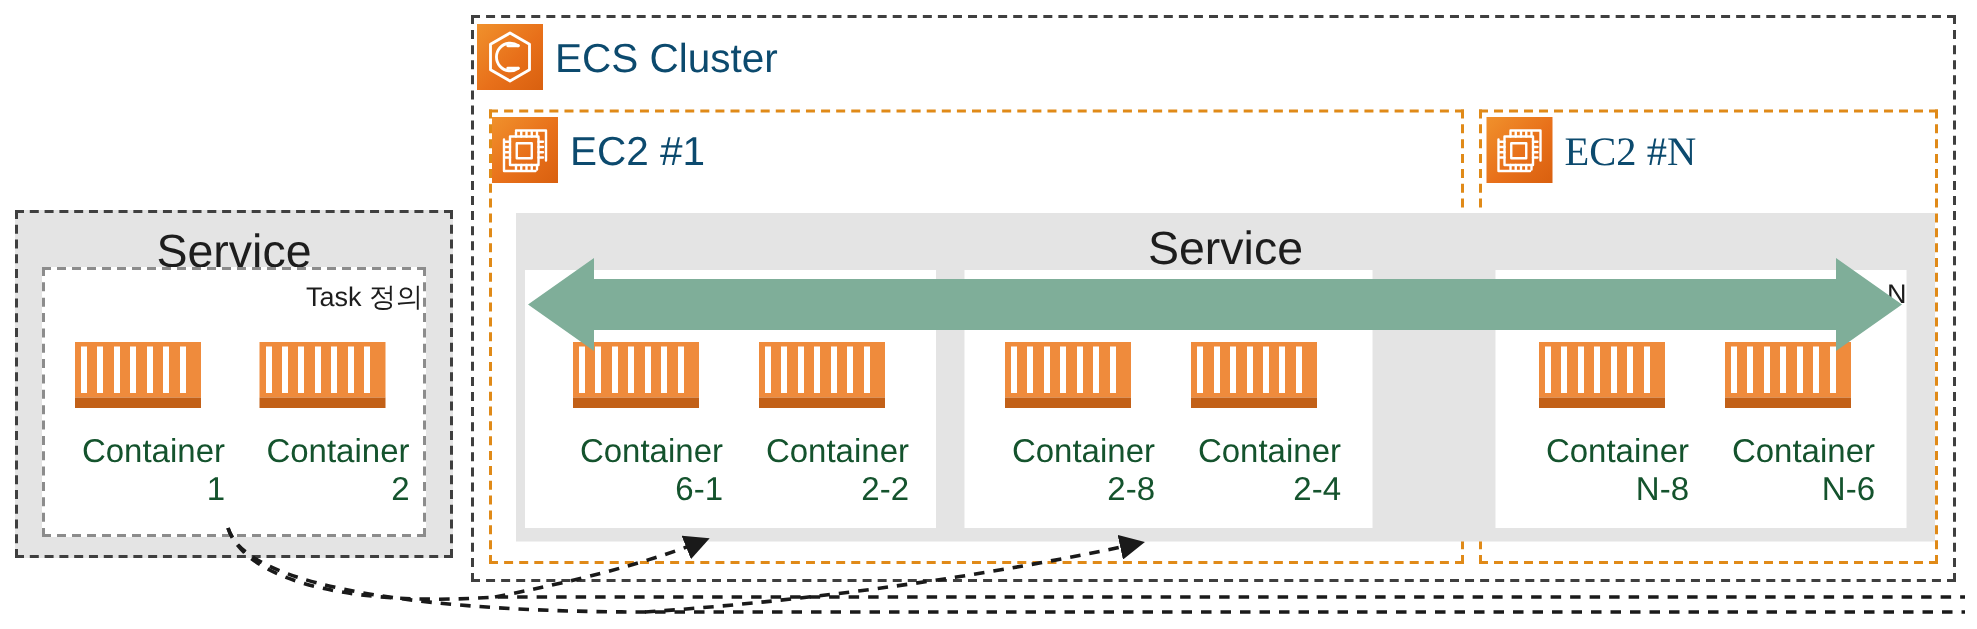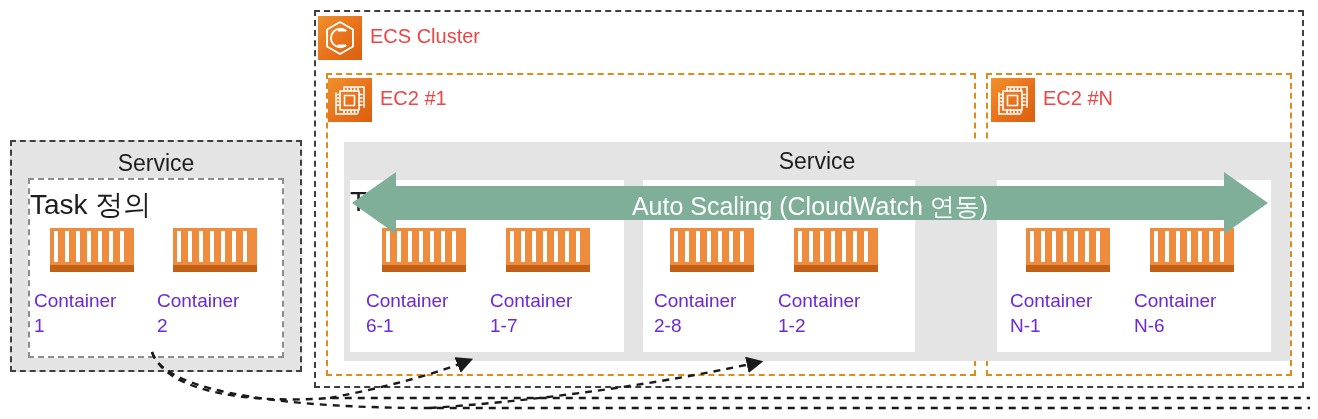--- a/index.html
+++ b/index.html
@@ -9,38 +9,38 @@
   
   .box{position:absolute;box-sizing:border-box;}
 
   .dash-dark{border:2px dashed #3f3f3f;}
   .dash-orange{border:2px dashed #e08a18;}
   .dash-grey{border:2px dashed #8c8c8c;}
 
   .grey-fill{background:#e4e4e4;}
   .white-fill{background:#ffffff;}
 
-  .title-svc{position:absolute;width:100%;text-align:center;font-size:23px;color:#1d1d1d;}
-  .title-task{position:absolute;width:100%;text-align:left;font-size:28px;color:#1d1d1d;}
-
-  .aws-label{position:absolute;font-size:20px;color:#ef4444;white-space:nowrap;line-height:1;}
+  .title-svc{position:absolute;width:100%;text-align:center;font-size:31px;color:#1d1d1d;}
+  .title-task{position:absolute;width:100%;text-align:right;font-size:18px;color:#1d1d1d;}
+
+  .aws-label{position:absolute;font-size:27px;color:#0c4a6e;white-space:nowrap;line-height:1;}
 
   
   .aws-icon{position:absolute;width:44px;height:44px;
     background:linear-gradient(135deg,#f0912c 0%,#e8701a 55%,#d9600f 100%);}
   .aws-icon svg{display:block;width:44px;height:44px;}
 
   
   .cont-ico{position:absolute;width:84px;height:44px;}
   .cont-ico .body{position:absolute;left:0;top:0;width:84px;height:37px;background:#ef8b3c;}
   .cont-ico .stripes{position:absolute;left:4px;top:3px;width:76px;height:31px;
      background:repeating-linear-gradient(to right,#ffffff 0px,#ffffff 4px,#ef8b3c 4px,#ef8b3c 11px);}
   .cont-ico .base{position:absolute;left:0;top:37px;width:84px;height:7px;background:#c26017;}
 
-  .cont-cap{position:absolute;width:116px;text-align:left;font-size:19px;color:#6d28d9;
+  .cont-cap{position:absolute;width:116px;text-align:right;font-size:22px;color:#14532d;
      line-height:25px;}
 
   
   #as-arrow{position:absolute;left:352px;top:172px;width:916px;height:62px;}
   #as-label{position:absolute;left:352px;top:190px;width:916px;text-align:center;
      font-size:25px;color:#ffffff;white-space:nowrap;pointer-events:none;}
 
   
   #connectors{position:absolute;left:0;top:0;width:1318px;height:419px;pointer-events:none;}
 </style>
@@ -100,21 +100,21 @@
     <span>6-1</span>
   </div>
 
   <div class="cont-ico" style="left:506px;top:228px;">
     <div class="body"></div>
       <div class="stripes"></div>
       <div class="base"></div>
   </div>
   <div class="cont-cap" style="left:490px;top:288px;">
     <span>Container</span><br>
-    <span>1-7</span>
+    <span>2-2</span>
   </div>
 
   <div class="box white-fill" style="left:643px;top:180px;width:272px;height:172px;"></div>
   <div class="title-task" style="left:643px;top:186px;width:272px;">Task 2</div>
 
   <div class="cont-ico" style="left:670px;top:228px;">
     <div class="body"></div>
       <div class="stripes"></div>
       <div class="base"></div>
   </div>
@@ -123,50 +123,49 @@
     <span>2-8</span>
   </div>
 
   <div class="cont-ico" style="left:794px;top:228px;">
     <div class="body"></div>
       <div class="stripes"></div>
       <div class="base"></div>
   </div>
   <div class="cont-cap" style="left:778px;top:288px;">
     <span>Container</span><br>
-    <span>1-2</span>
+    <span>2-4</span>
   </div>
 
   <div class="box white-fill" style="left:997px;top:180px;width:274px;height:172px;"></div>
   <div class="title-task" style="left:997px;top:186px;width:274px;">Task N</div>
 
   <div class="cont-ico" style="left:1026px;top:228px;">
     <div class="body"></div>
       <div class="stripes"></div>
       <div class="base"></div>
   </div>
   <div class="cont-cap" style="left:1010px;top:288px;">
     <span>Container</span><br>
-    <span>N-1</span>
+    <span>N-8</span>
   </div>
 
   <div class="cont-ico" style="left:1150px;top:228px;">
     <div class="body"></div>
       <div class="stripes"></div>
       <div class="base"></div>
   </div>
   <div class="cont-cap" style="left:1134px;top:288px;">
     <span>Container</span><br>
     <span>N-6</span>
   </div>
 
   <svg id="as-arrow" viewBox="0 0 916 62" preserveAspectRatio="none">
     <polygon points="0,31 44,0 44,14 872,14 872,0 916,31 872,62 872,48 44,48 44,62" fill="#7fae99"></polygon>
   </svg>
-  <div id="as-label">Auto Scaling (CloudWatch 연동)</div>
 
   <div class="aws-icon" style="left:318px;top:16px;">
     <svg viewBox="0 0 44 44" aria-hidden="true">
       <g fill="none" stroke="#ffffff" stroke-width="1.9" stroke-linejoin="round" stroke-linecap="round">
         <polygon points="22,6 35,13.5 35,30.5 22,38 9,30.5 9,13.5"></polygon>
         <path d="M27.5,14.5 A9.2,9.2 0 1 0 27.5,29.5"></path>
         <path d="M27.5,14.5 L20.5,14.5 M27.5,29.5 L20.5,29.5"></path>
       </g>
     </svg>
   </div>
@@ -195,21 +194,21 @@
         <path d="M8,15 V36 H29"></path>
         <rect x="12" y="13" width="19" height="19"></rect>
         <rect x="16.5" y="17.5" width="10" height="10"></rect>
         <path d="M16,13 V10 M19.5,13 V10 M23,13 V10 M26.5,13 V10 M30,13 V10"></path>
         <path d="M16,32 V35 M19.5,32 V35 M23,32 V35 M26.5,32 V35 M30,32 V35"></path>
         <path d="M12,16.5 H9 M12,20 H9 M12,23.5 H9 M12,27 H9"></path>
         <path d="M31,16.5 H34 M31,20 H34 M31,23.5 H34 M31,27 H34"></path>
       </g>
     </svg>
   </div>
-  <div class="aws-label" style="left:1043px;top:88px;">EC2 #N</div>
+  <div class="aws-label" style="left:1043px;top:88px;font-family:Liberation Serif, serif;">EC2 #N</div>
 
   <svg id="connectors" viewBox="0 0 1318 419">
     <defs>
       <marker id="ah" viewBox="0 0 10 10" refX="8" refY="5" markerWidth="7" markerHeight="7" orient="auto-start-reverse">
         <path d="M0,0 L10,5 L0,10 z" fill="#1a1a1a"></path>
       </marker>
     </defs>
     <path d="M152,352 C165,395 300,408 430,408 L1310,408" fill="none" stroke="#1a1a1a" stroke-width="2.4" stroke-dasharray="7 6"></path>
     <path d="M430,408 C370,404 330,398 330,390 L330,372" fill="none" stroke="none"></path>
     <path d="M152,352 C166,392 248,404 330,398 L1310,398" fill="none" stroke="#1a1a1a" stroke-width="2.4" stroke-dasharray="7 6"></path>

